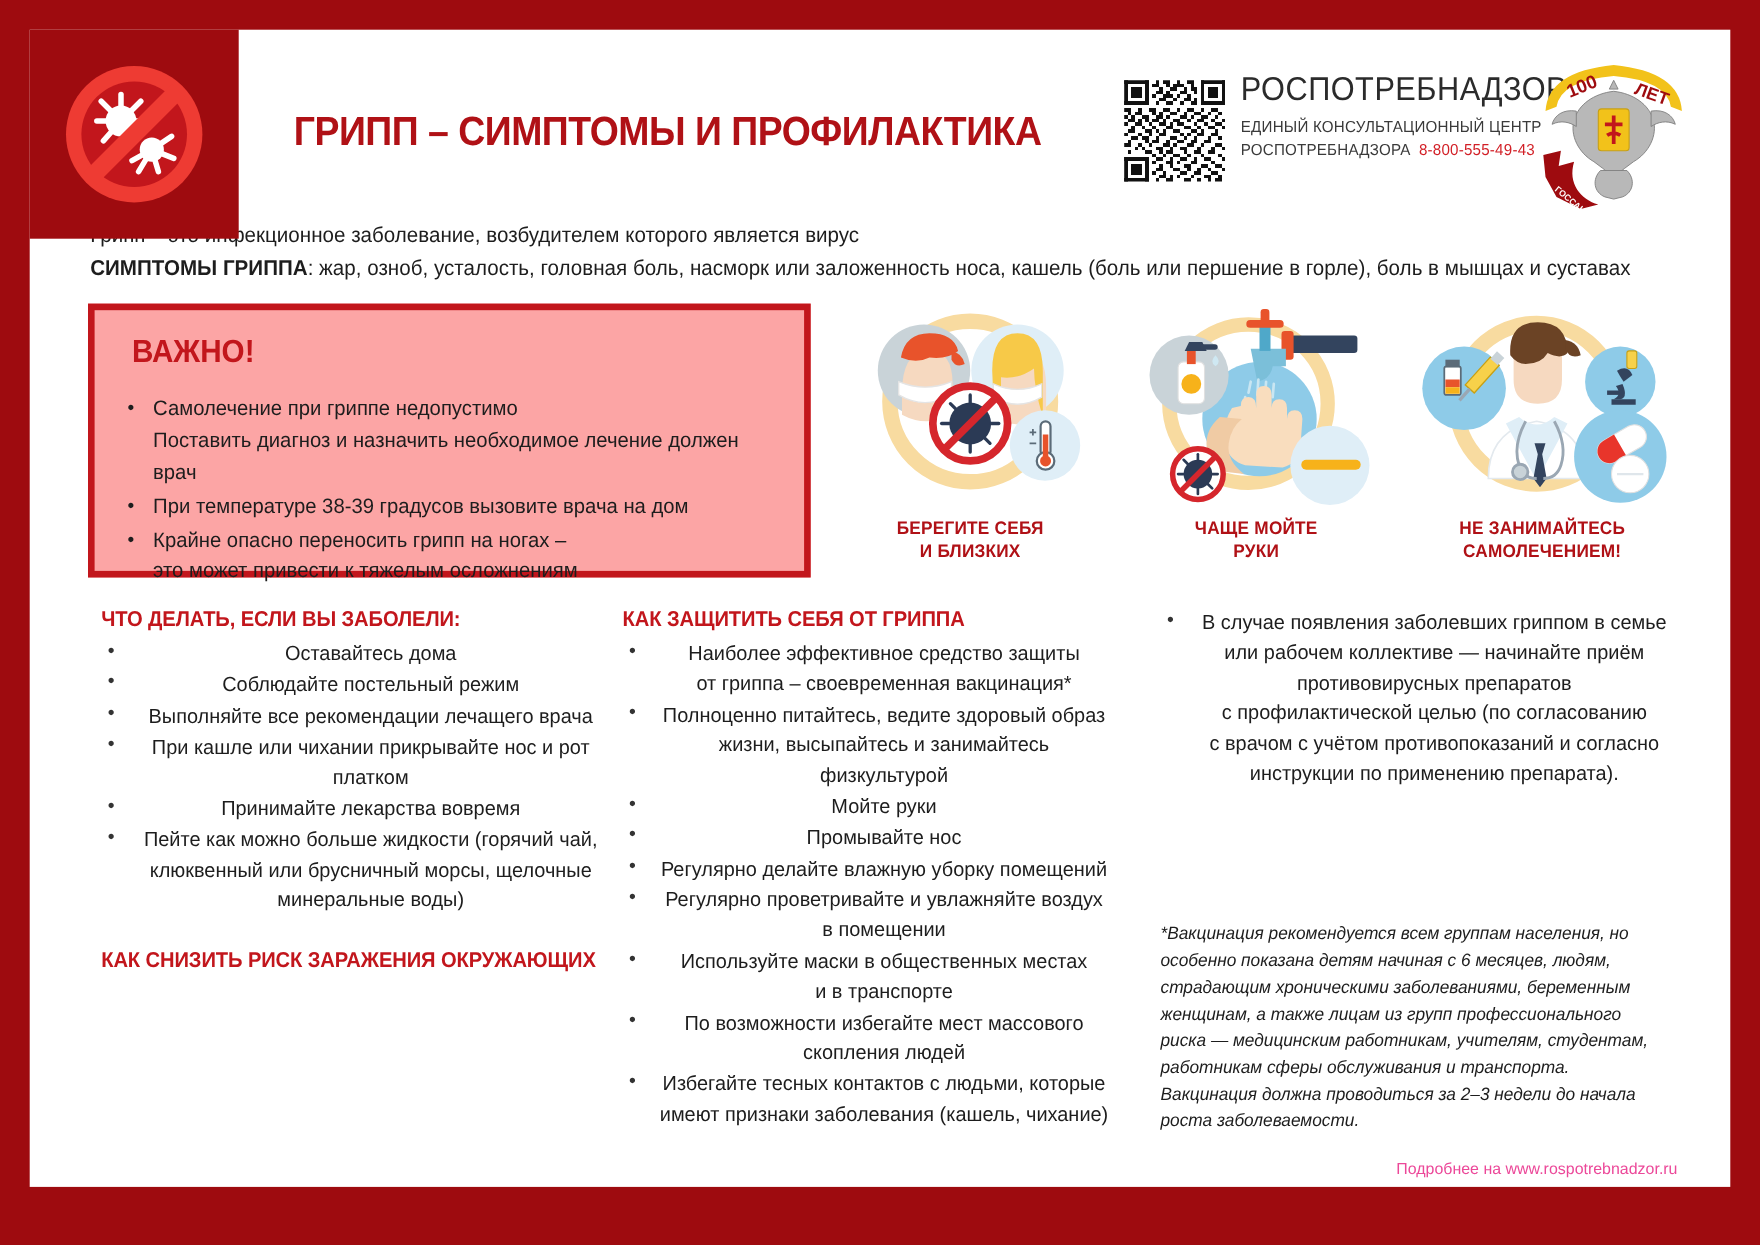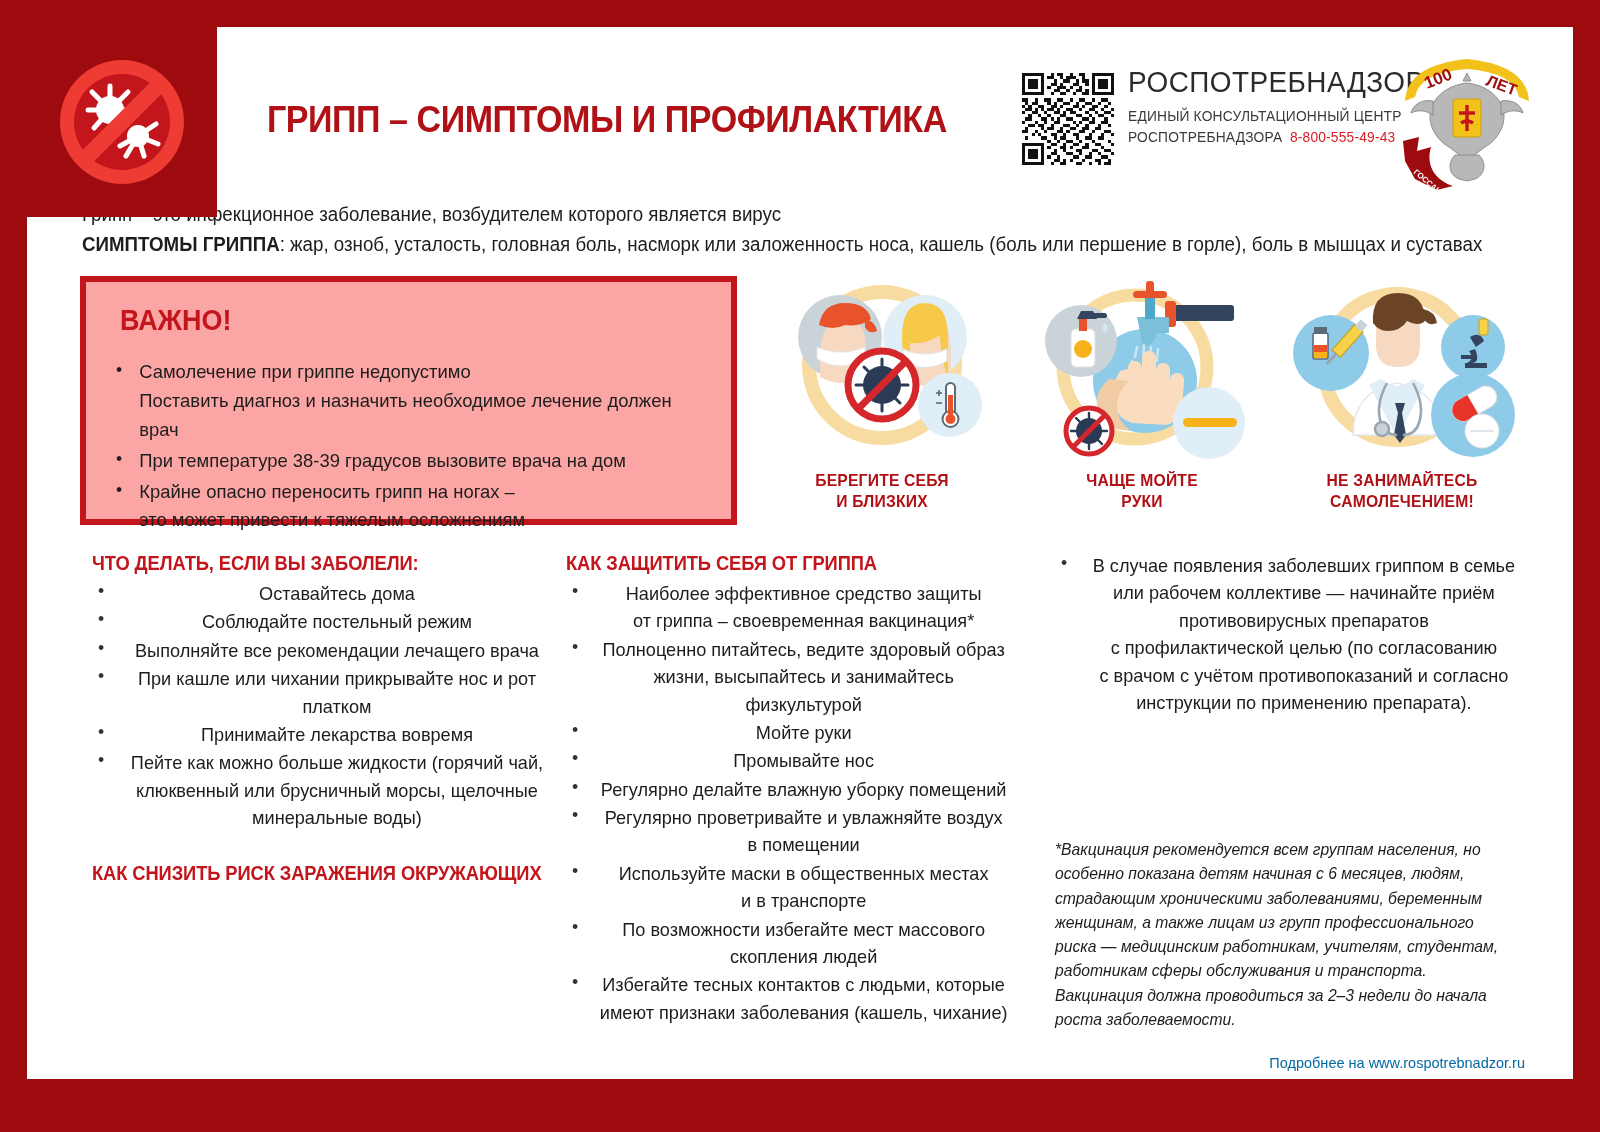--- a/index.html
+++ b/index.html
@@ -273,21 +273,21 @@
     transform: scaleX(0.97);
     transform-origin: left top;
   }
   .more {
     position: absolute;
     left: 975px;
     top: 503px;
     width: 470px;
     text-align: right;
     font-size: 14.5px;
-    color: #0369a1;
+    color: #ec4899;
     font-family: "Liberation Sans Narrow", "Liberation Sans", sans-serif;
   }
 </style>
 </head>
 <body>
 
 <div id="poster">
   <div class="sheet">
 
     <div class="virus-block">

